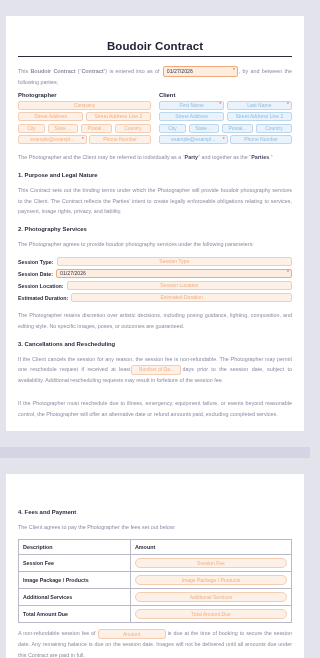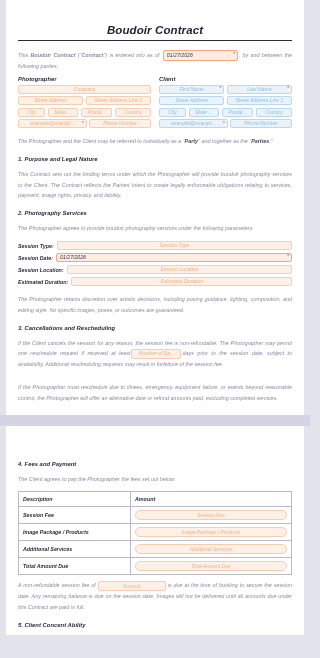--- a/index.html
+++ b/index.html
@@ -15,25 +15,24 @@
   }
   .viewport {
     width: 310px;
     height: 658px;
     position: relative;
     overflow: hidden;
     background: #e3e3ec;
   }
   .page {
     background: #ffffff;
-    margin: 0 6px;
+    margin: 16px 6px;
     box-sizing: border-box;
     padding: 0 12px;
     position: relative;
-    font-style: italic;
   }
   .page-1 { padding-top: 16px; padding-bottom: 4px; }
   .page-gap {
     height: 11px;
     background: #d4d4e4;
     margin: 0;
   }
   .page-2 { padding-top: 26px; padding-bottom: 0; }
 
   .doc-title {

